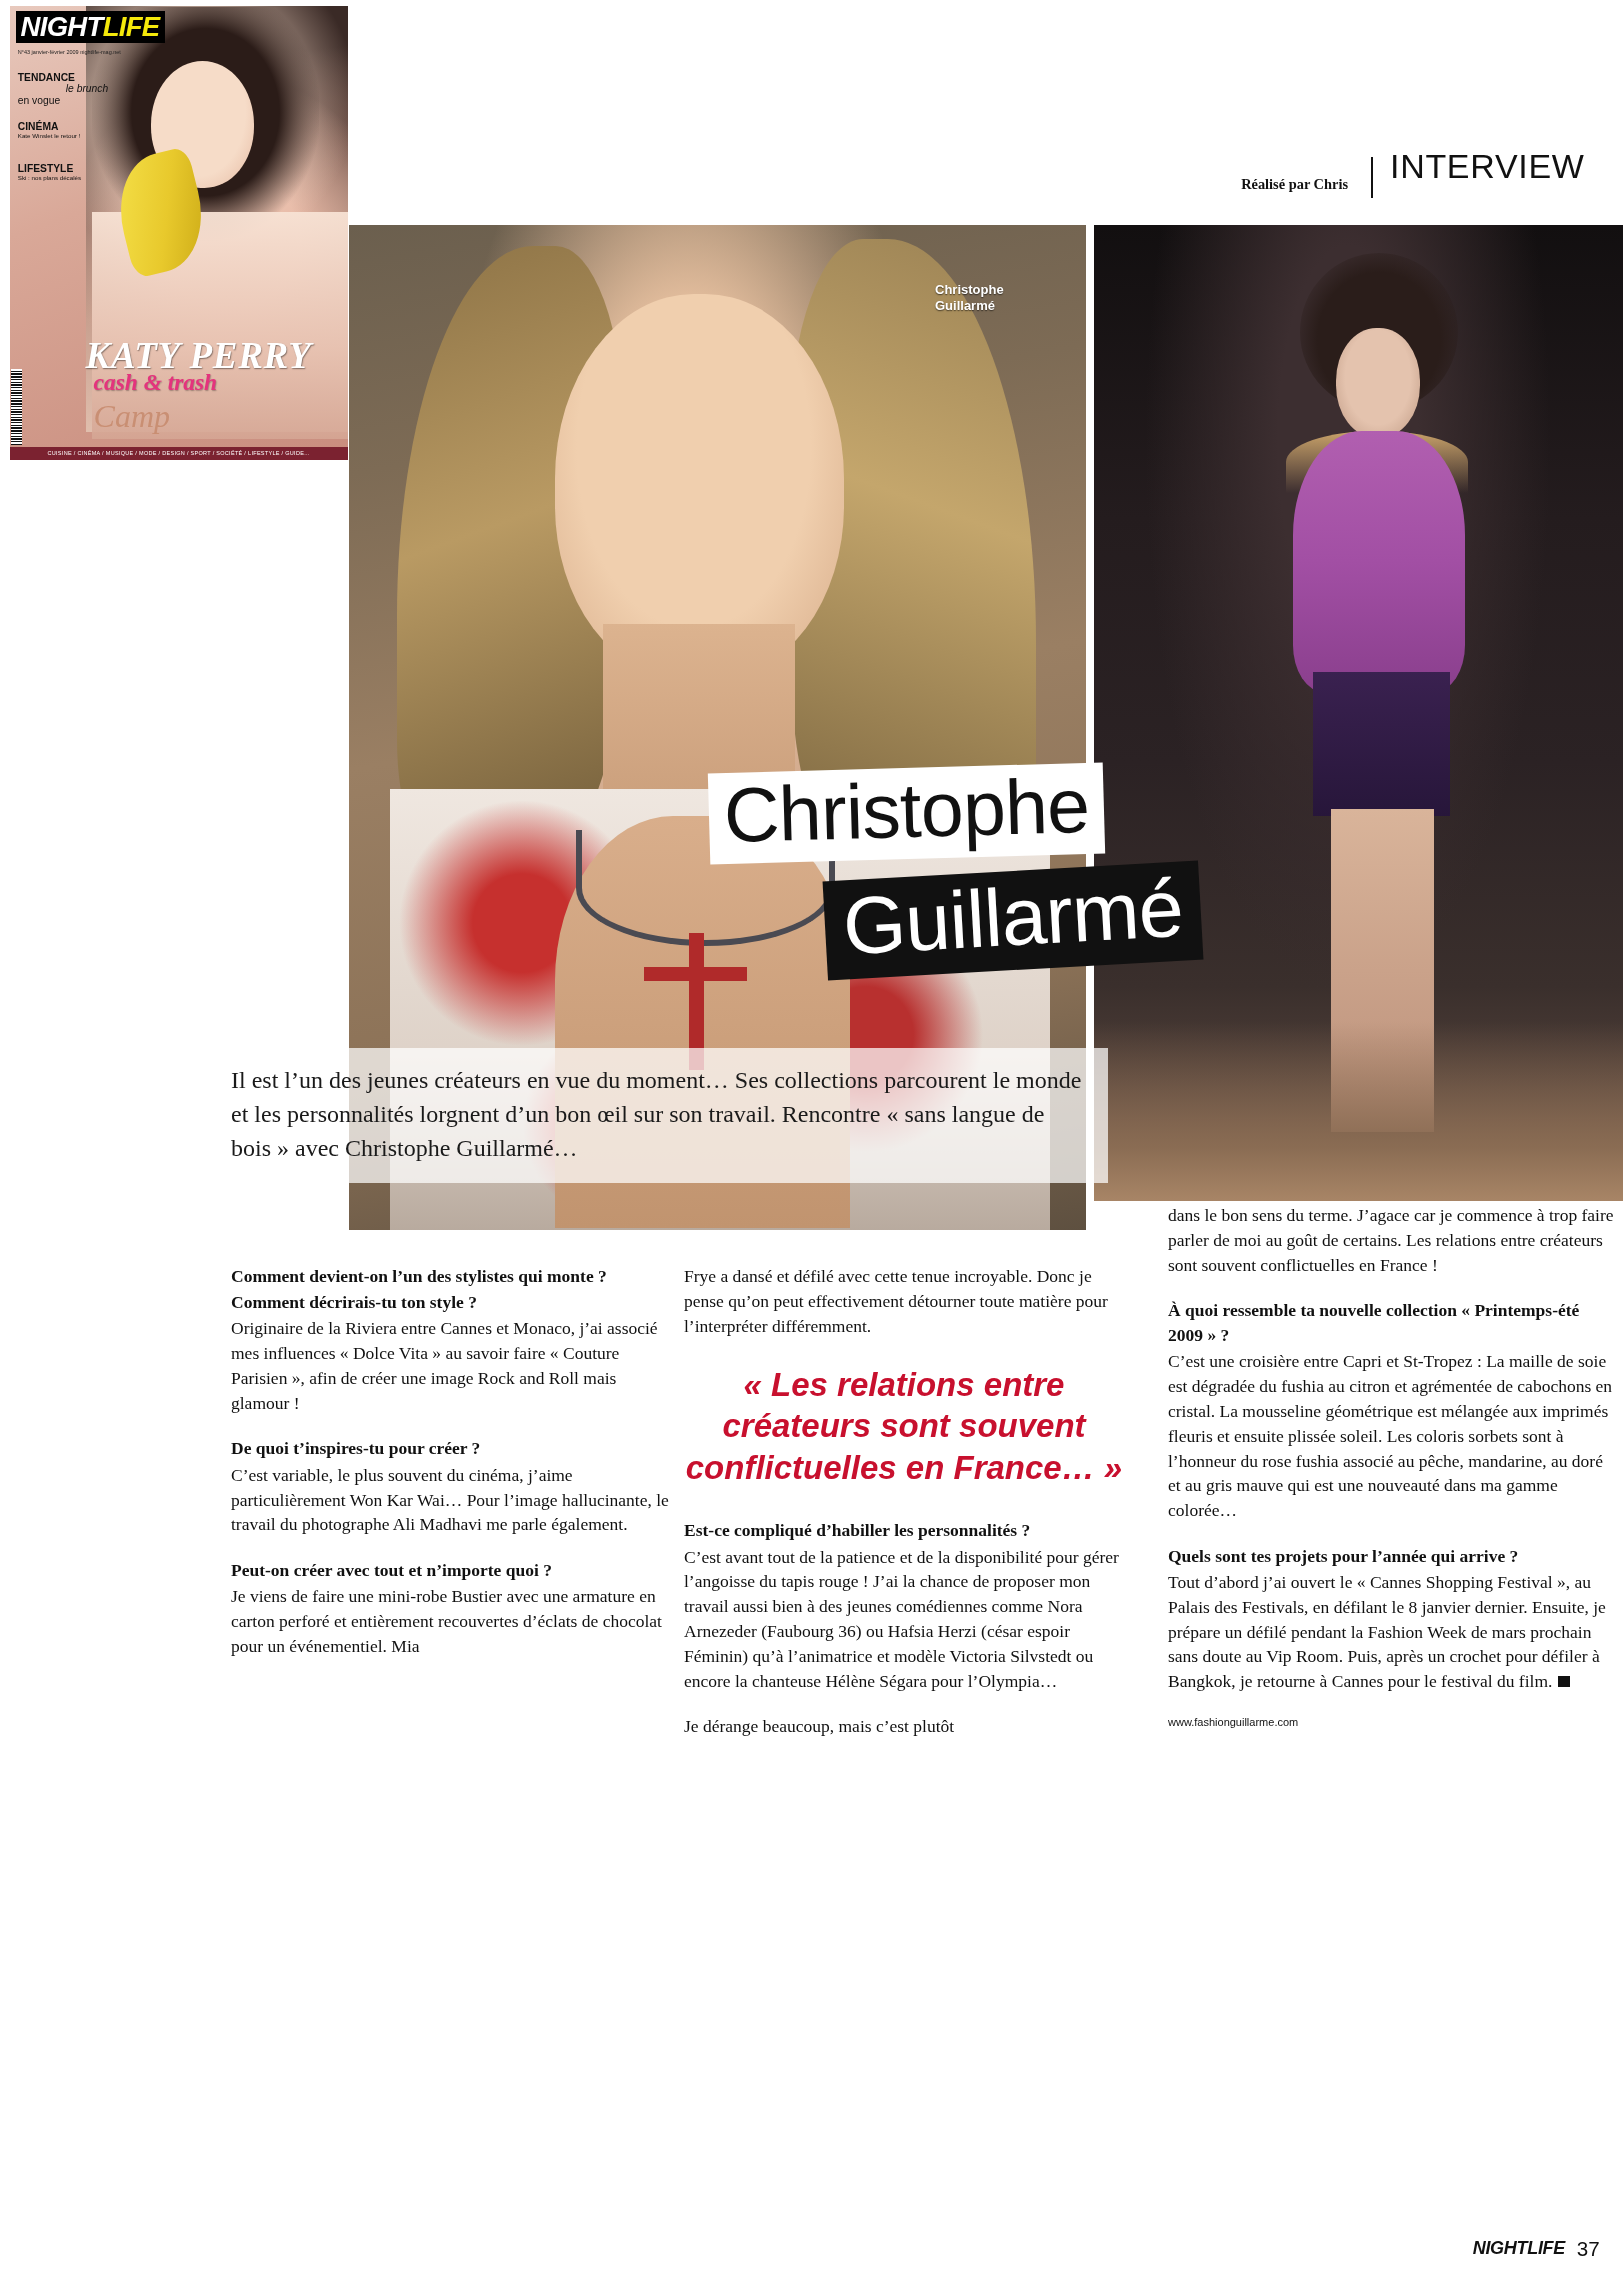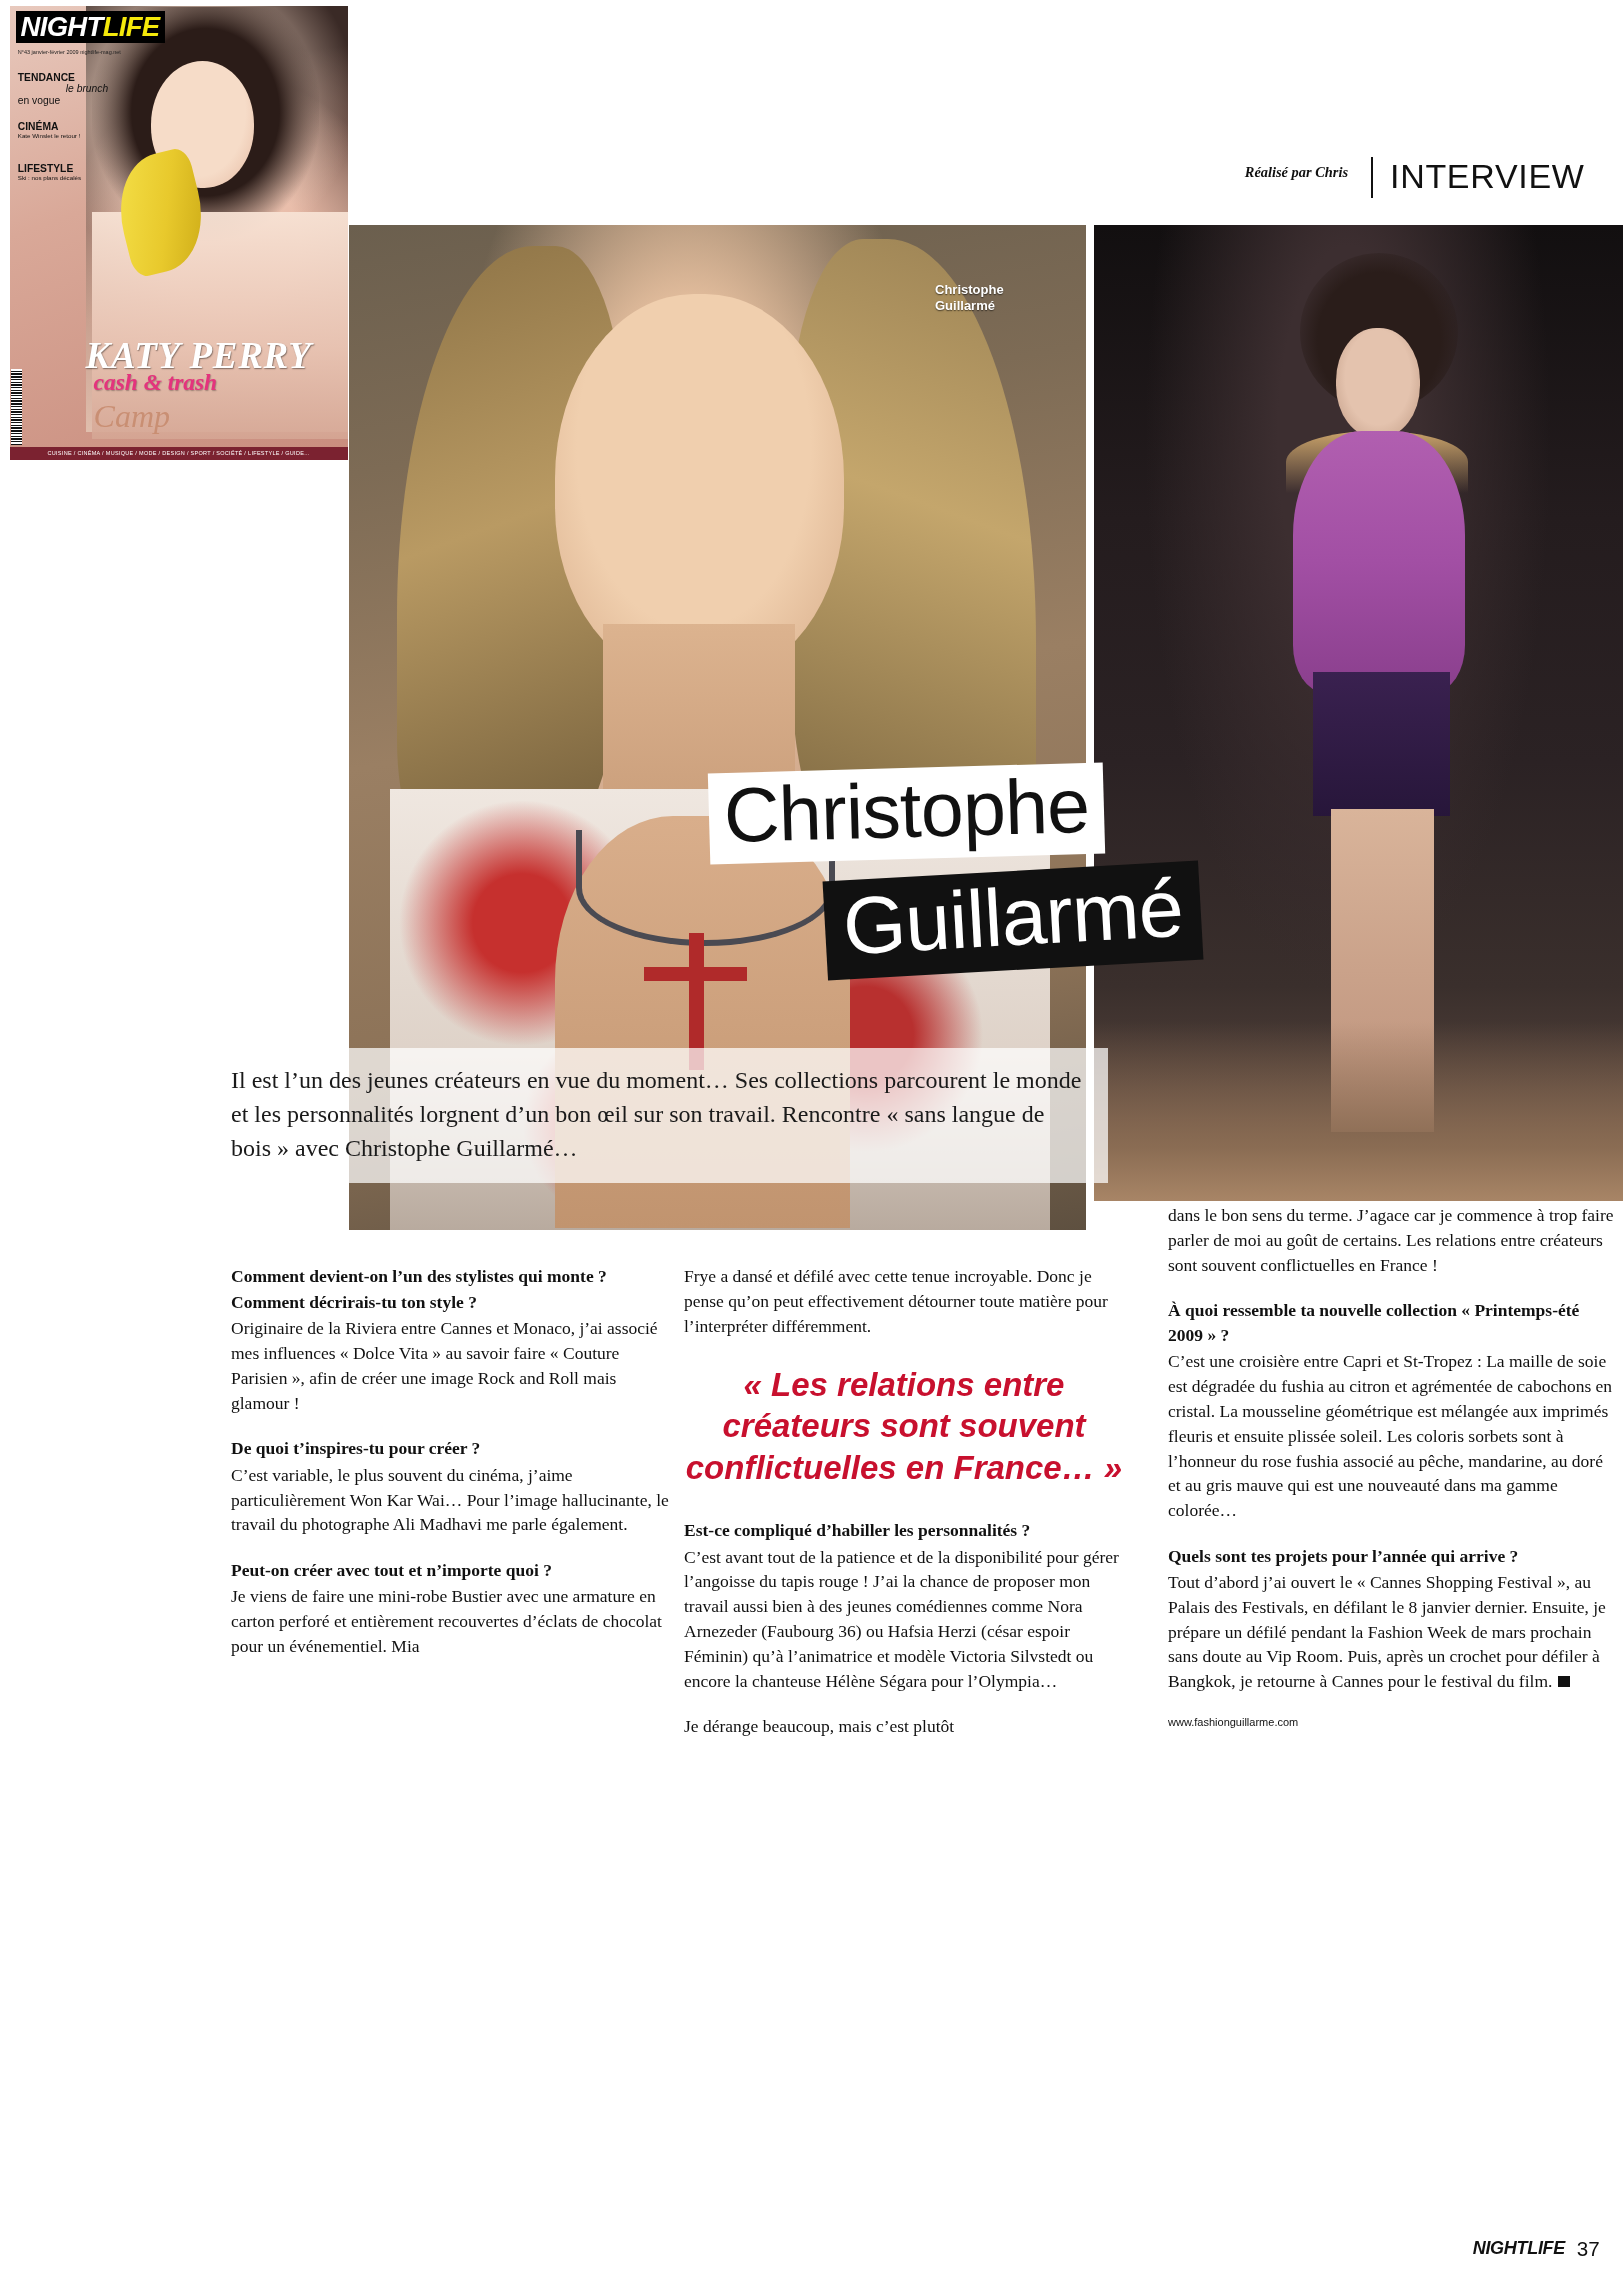--- a/index.html
+++ b/index.html
@@ -113,35 +113,35 @@
     display: flex; align-items: center; justify-content: center;
   }
   .cover-barcode {
     position: absolute; left: 1.4px; bottom: 15px; width: 11px; height: 76px;
     background: repeating-linear-gradient(0deg,#111 0 1.4px, #fff 1.4px 2.7px);
   }
 
   
   .hdr-realise {
     position: absolute;
-    right: 275px; top: 164px;
-    font-family: "Liberation Serif", serif;
-    font-weight: bold; font-style: italic;
+    right: 275px; top: 176px;
+    font-family: "Liberation Serif", serif;
+    font-weight: bold; 
     font-size: 14.4px; color: #111;
     text-align: right;
   }
   .hdr-rule {
     position: absolute;
     left: 1371px; top: 157px;
     width: 2.1px; height: 41px;
     background: #111;
   }
   .hdr-interview {
     position: absolute;
-    left: 1390px; top: 157px;
+    left: 1390px; top: 147px;
     font-family: "Liberation Sans", sans-serif;
     font-size: 34px;
     letter-spacing: 0.7px;
     color: #111;
   }
 
   
   .photo-main {
     position: absolute;
     left: 349px; top: 225px;

